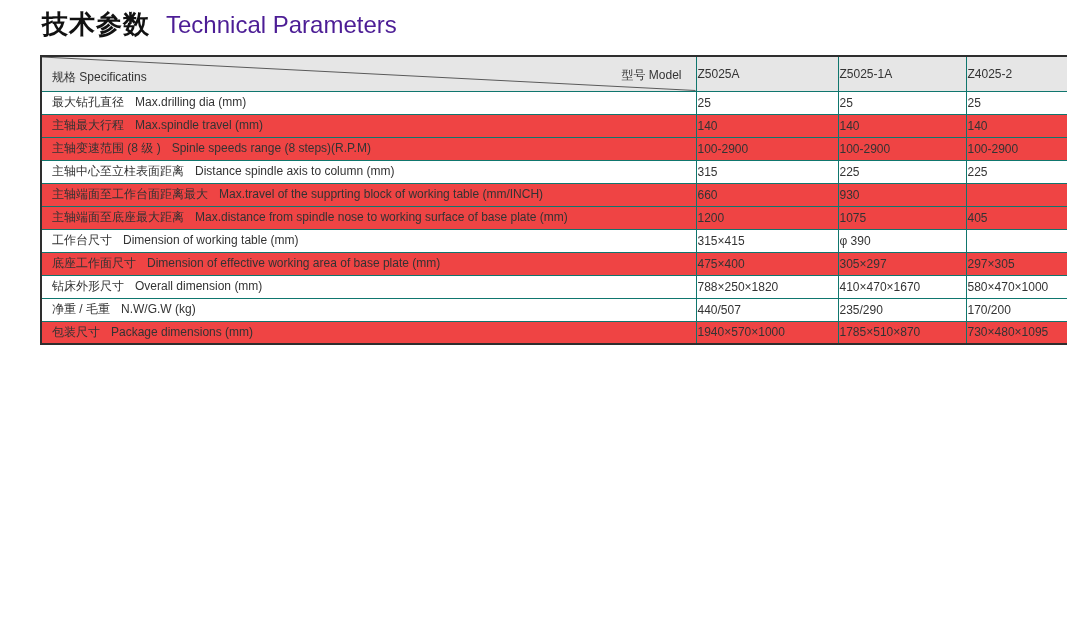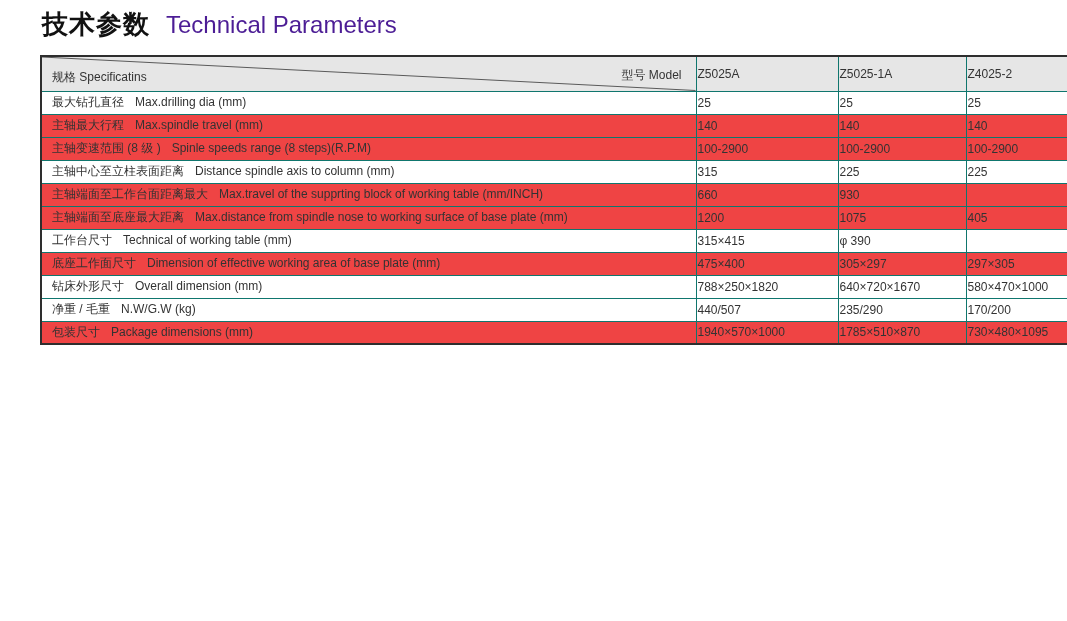--- a/index.html
+++ b/index.html
@@ -105,35 +105,35 @@
           <td class="value-cell">930</td>
           <td class="value-cell"></td>
         </tr>
         <tr class="shaded">
           <td class="label-cell"><span class="zh">主轴端面至底座最大距离</span><span class="en">Max.distance from spindle nose to working surface of base plate (mm)</span></td>
           <td class="value-cell">1200</td>
           <td class="value-cell">1075</td>
           <td class="value-cell">405</td>
         </tr>
         <tr>
-          <td class="label-cell"><span class="zh">工作台尺寸</span><span class="en">Technical of working table (mm)</span></td>
+          <td class="label-cell"><span class="zh">工作台尺寸</span><span class="en">Dimension of working table (mm)</span></td>
           <td class="value-cell">315×415</td>
           <td class="value-cell">φ 390</td>
           <td class="value-cell"></td>
         </tr>
         <tr class="shaded">
           <td class="label-cell"><span class="zh">底座工作面尺寸</span><span class="en">Dimension of effective working area of base plate (mm)</span></td>
           <td class="value-cell">475×400</td>
           <td class="value-cell">305×297</td>
           <td class="value-cell">297×305</td>
         </tr>
         <tr>
           <td class="label-cell"><span class="zh">钻床外形尺寸</span><span class="en">Overall dimension (mm)</span></td>
           <td class="value-cell">788×250×1820</td>
-          <td class="value-cell">640×720×1670</td>
+          <td class="value-cell">410×470×1670</td>
           <td class="value-cell">580×470×1000</td>
         </tr>
         <tr>
           <td class="label-cell"><span class="zh">净重 / 毛重</span><span class="en">N.W/G.W (kg)</span></td>
           <td class="value-cell">440/507</td>
           <td class="value-cell">235/290</td>
           <td class="value-cell">170/200</td>
         </tr>
         <tr class="shaded">
           <td class="label-cell"><span class="zh">包装尺寸</span><span class="en">Package dimensions (mm)</span></td>

